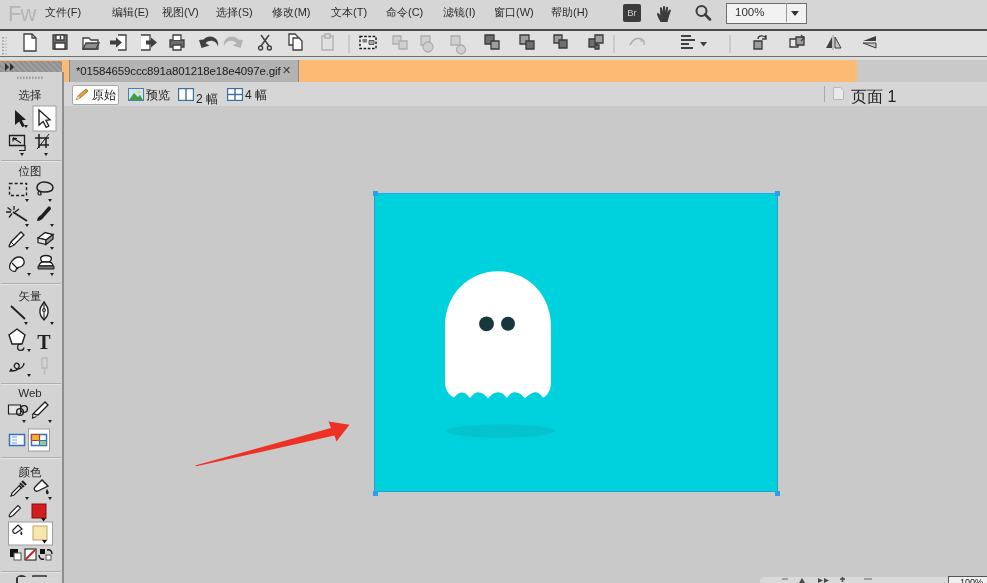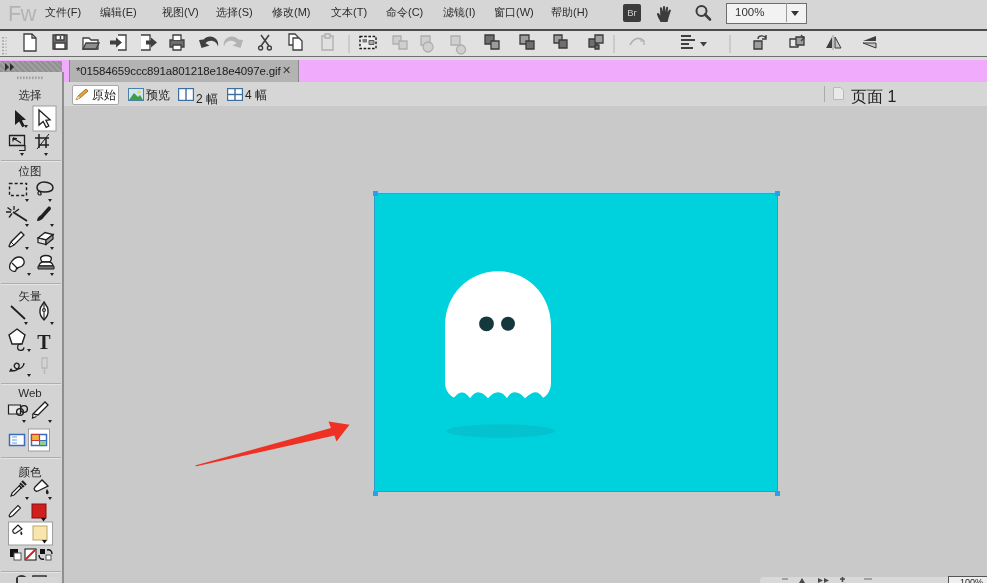--- a/index.html
+++ b/index.html
@@ -12,21 +12,21 @@
 #darkline{left:0;top:29px;width:987px;height:2px;background:#4b4b4b;}
 #brbox{left:623px;top:4px;width:18px;height:18px;background:#3b3b3b;color:#cfcfcf;font-size:9.5px;text-align:center;line-height:18px;border-radius:2px;}
 #zoombox{left:726px;top:3px;width:79px;height:19px;background:#f2f2f2;border:1px solid #6e6e6e;}
 #zoomtxt{left:735px;top:6px;font-size:11.5px;color:#333;}
 #zoomsep{left:786px;top:3px;width:1px;height:19px;background:#9a9a9a;}
 #zoomarr{left:791px;top:11px;width:0;height:0;border-left:4px solid transparent;border-right:4px solid transparent;border-top:5px solid #333;}
 
 #toolbar{left:0;top:31px;width:987px;height:25px;background:#e1e1e1;border-bottom:1px solid #6f6f6f;}
 #tbstrip{left:0;top:57px;width:987px;height:3px;background:#dcdcdc;}
 
-#tabbar{left:0;top:60px;width:987px;height:22px;background:#f0abfc;border-bottom:2px solid #0f172a;}
+#tabbar{left:0;top:60px;width:857px;height:22px;background:#fdba74;border-bottom:2px solid #0f172a;}
 #tab{left:69px;top:0px;width:228px;height:22px;background:#b3b3b3;border-left:1px solid #8a8a8a;border-right:1px solid #8a8a8a;}
 #tabtext{left:76px;top:4.5px;font-size:11.5px;letter-spacing:-0.15px;color:#1c1c1c;}
 #tabclose{left:282px;top:4px;font-size:11px;color:#3a3a3a;}
 #panelhead{left:0;top:61px;width:62px;height:11px;background:repeating-linear-gradient(45deg,#919191 0 2px,#9f9f9f 2px 4px);border-bottom:1px solid #777;}
 #panelhead svg{position:absolute;left:4px;top:2px;}
 
 #modebar{left:62px;top:82px;width:925px;height:24px;background:#d6d6d6;border-bottom:6px solid #1d4ed8;}
 .mbtn{top:3px;height:18px;font-size:12px;color:#222;}
 #btn-orig{left:10px;width:45px;background:#fff;border:1px solid #a8a8a8;border-radius:2px;}
 .mblabel{position:absolute;top:2px;font-size:12px;color:#222;}
@@ -39,21 +39,21 @@
 #canvas{left:64px;top:106px;width:923px;height:477px;background:#c9c9c9;}
 #cyan{position:absolute;left:310px;top:87px;width:402px;height:297px;background:#00d2dd;border:1px solid #2f9ccc;border-top:1px solid #3f9ed8;box-shadow:0 -1px 0 #a8d3ef;}
 .handle{position:absolute;width:5px;height:5px;background:#2d9fe8;}
 </style></head>
 <body>
 <div id="app">
 
 <div class="abs" id="menubar">
  <span class="abs" id="fwlogo">Fw</span>
  <span class="abs mi" style="left:45px">文件(F)</span>
- <span class="abs mi" style="left:100px">编辑(E)</span>
+ <span class="abs mi" style="left:112px">编辑(E)</span>
  <span class="abs mi" style="left:162px">视图(V)</span>
  <span class="abs mi" style="left:216px">选择(S)</span>
  <span class="abs mi" style="left:272px">修改(M)</span>
  <span class="abs mi" style="left:331px">文本(T)</span>
  <span class="abs mi" style="left:386px">命令(C)</span>
  <span class="abs mi" style="left:443px">滤镜(I)</span>
  <span class="abs mi" style="left:494px">窗口(W)</span>
  <span class="abs mi" style="left:551px">帮助(H)</span>
  <span class="abs" id="brbox">Br</span>
  <svg class="abs" style="left:655px;top:4px" width="20" height="19" viewBox="0 0 20 19">

